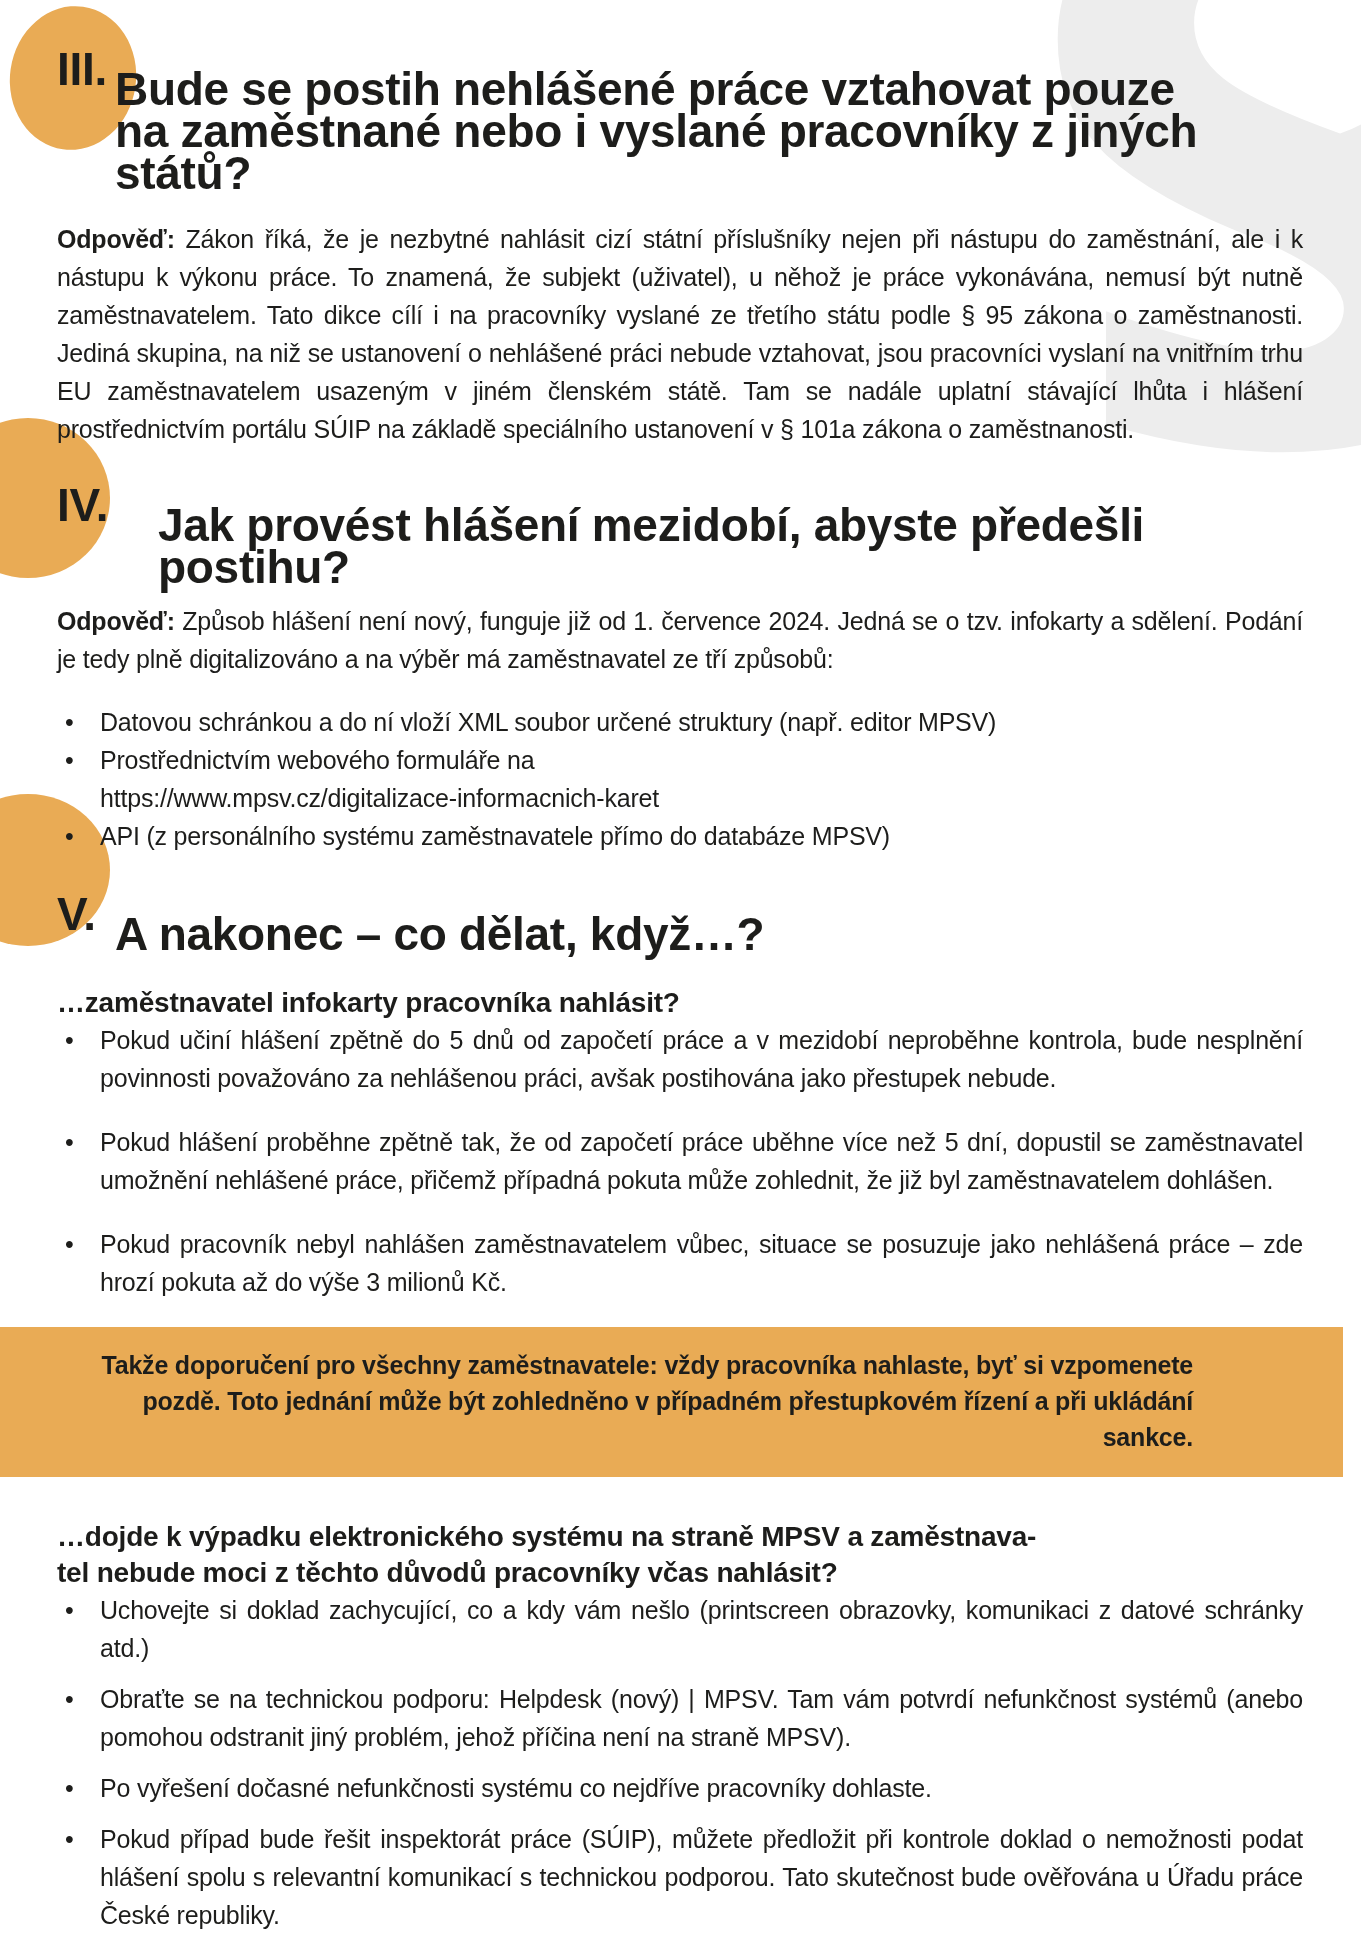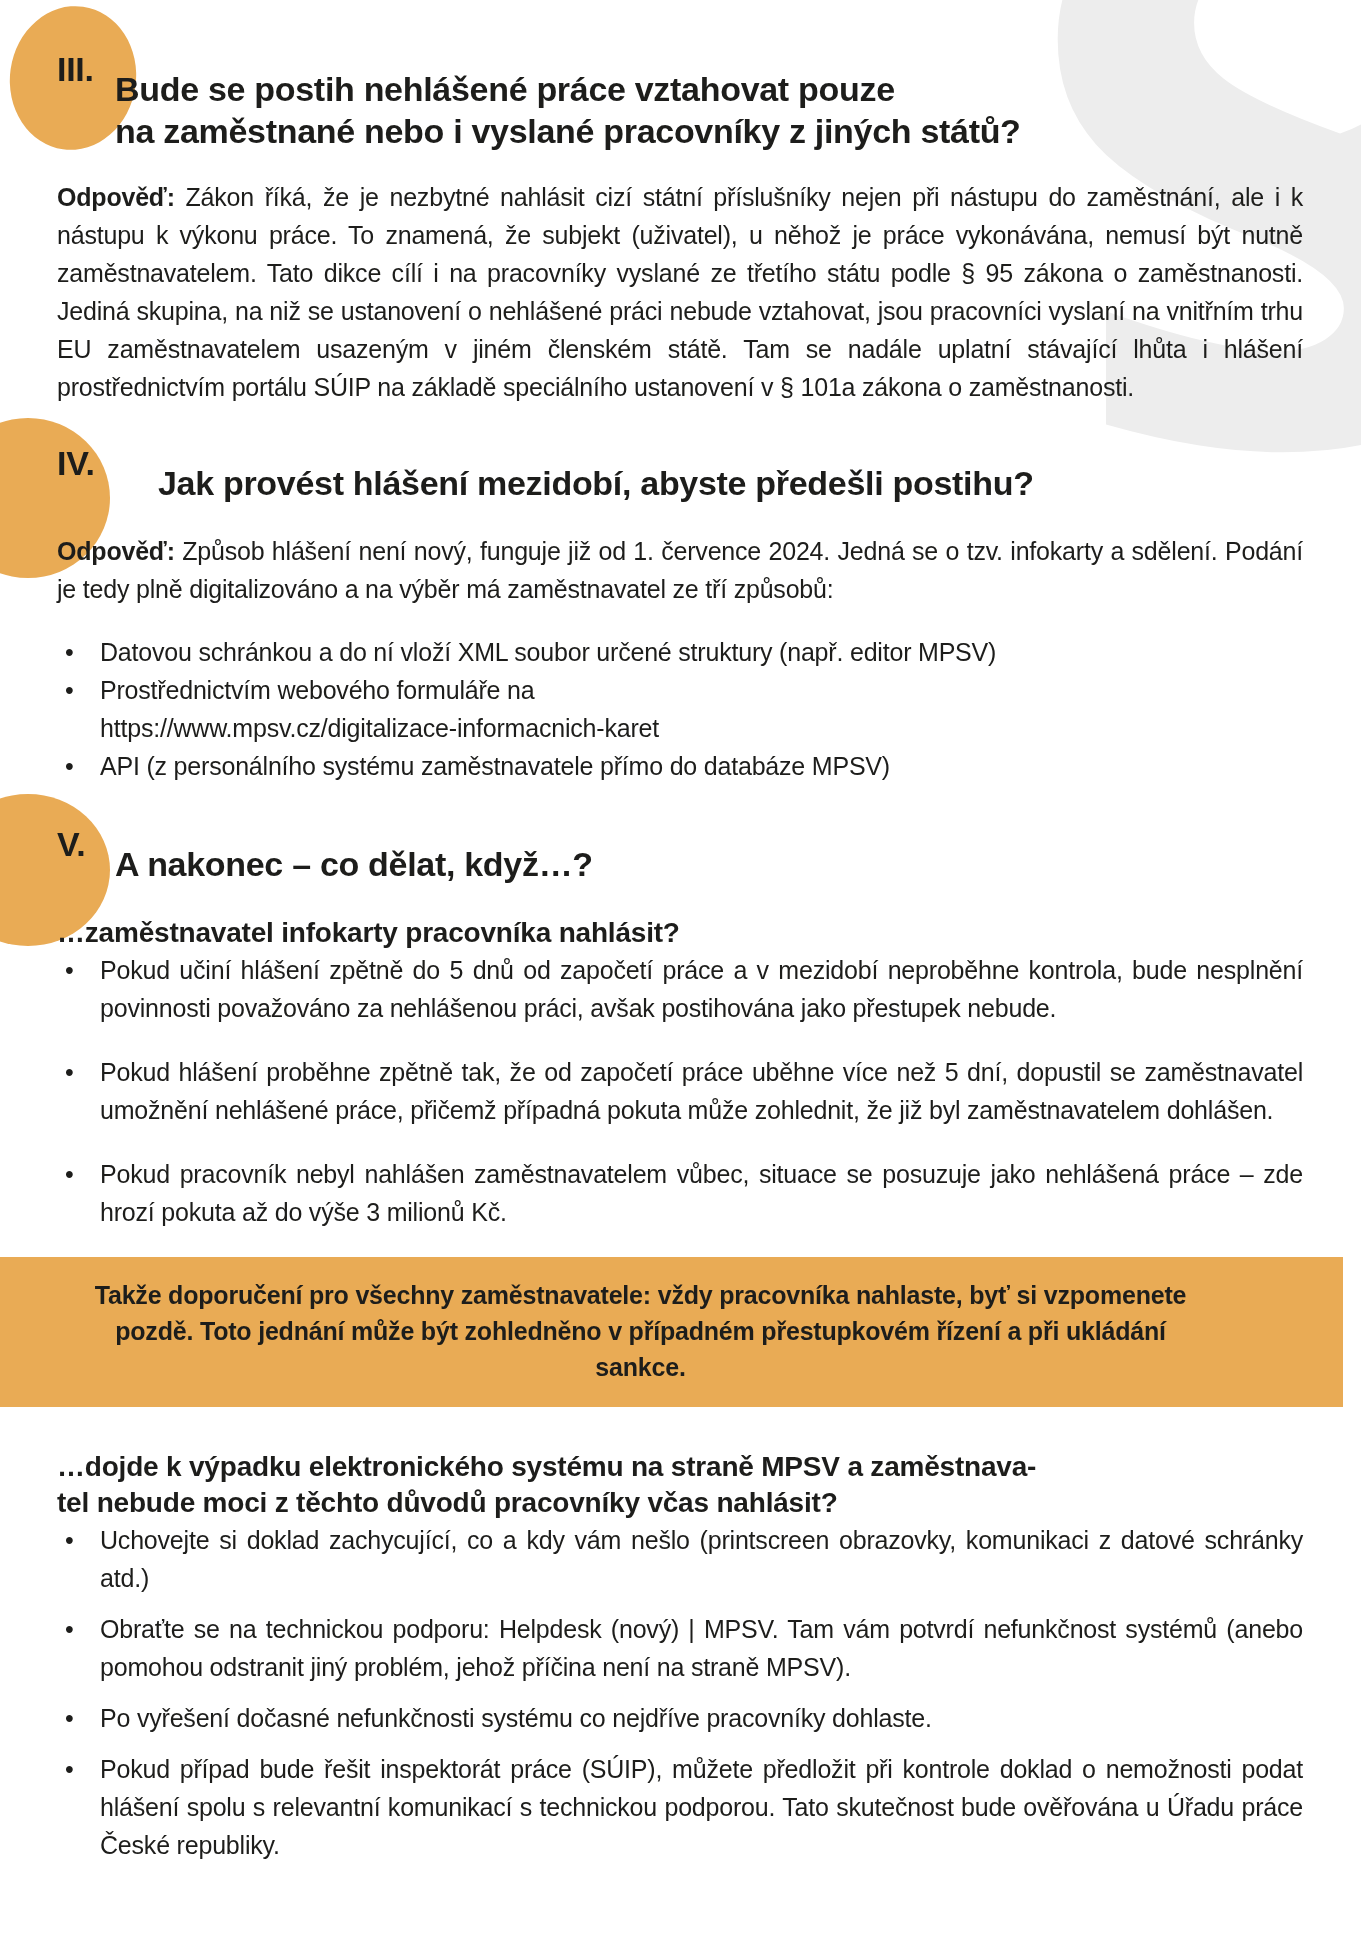--- a/index.html
+++ b/index.html
@@ -40,39 +40,39 @@
     position: absolute;
     left: 57px;
     top: 0;
     width: 1246px;
     z-index: 1;
   }
 
   .sec-heading {
     display: flex;
     font-weight: bold;
-    font-size: 34px;
+    font-size: 46px;
     line-height: 42px;
     letter-spacing: -0.3px;
   }
   .sec-num { flex: none; width: 58px; }
   .sec-title { white-space: pre-line; margin-top: 20px; }
 
   .h3 { margin-top: 48px; }
   .h4 { margin-top: 36px; gap: 43px; }
   .h5 { margin-top: 38px; }
 
   .body-text {
     font-size: 25px;
     line-height: 38px;
     letter-spacing: -0.2px;
     text-align: justify;
   }
   .p1 { margin-top: 26px; }
-  .p2 { margin-top: 28px; }
+  .p2 { margin-top: 14px; }
   .b { font-weight: bold; }
 
   ul.bullets {
     list-style: none;
     margin: 0;
     padding: 0;
   }
   ul.bullets li {
     position: relative;
     padding-left: 43px;
@@ -106,21 +106,21 @@
     width: 1343px;
     box-sizing: border-box;
     background: #e9ab55;
     padding: 20px 150px 22px 88px;
   }
   .highlight-box .box-text {
     font-weight: bold;
     font-size: 25px;
     line-height: 36px;
     letter-spacing: -0.2px;
-    text-align: center;
+    text-align: right;
   }
 </style>
 </head>
 <body>
 
 <div class="page">
 
   <div class="decor">§</div>
   <div class="blob blob-1"></div>
   <div class="blob blob-2"></div>

